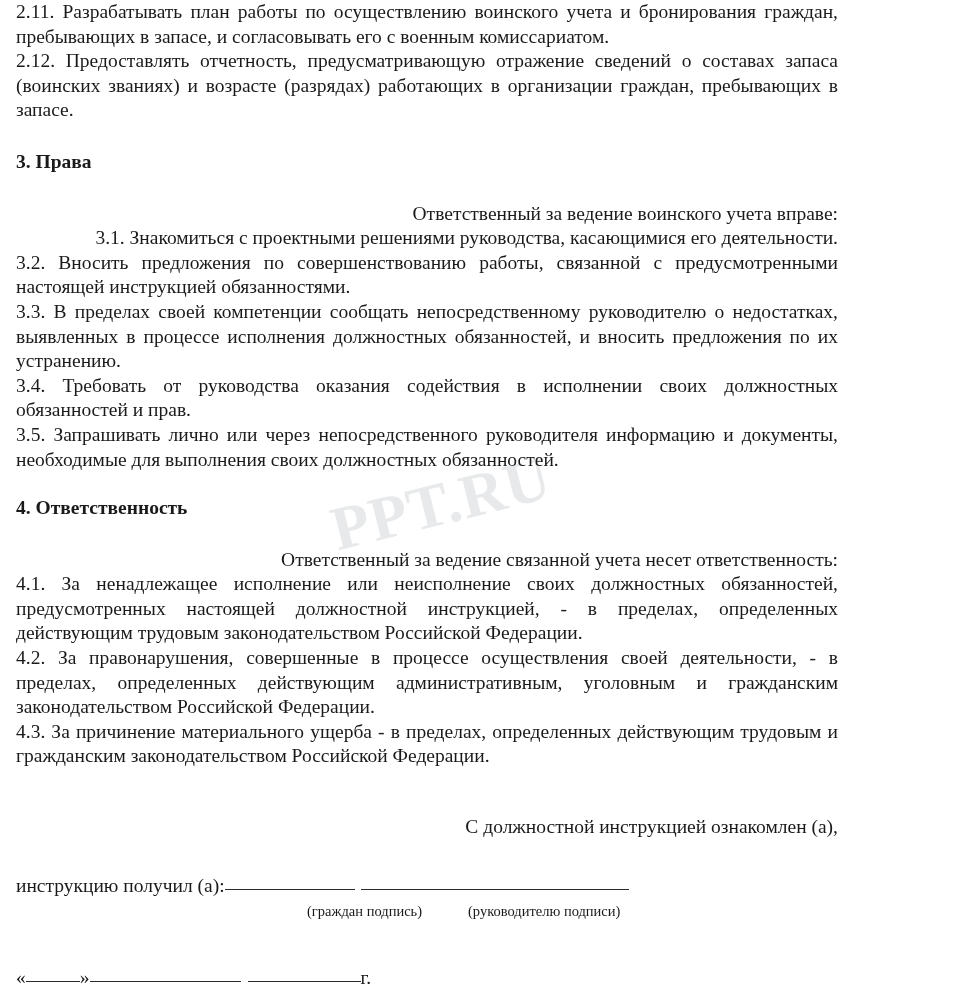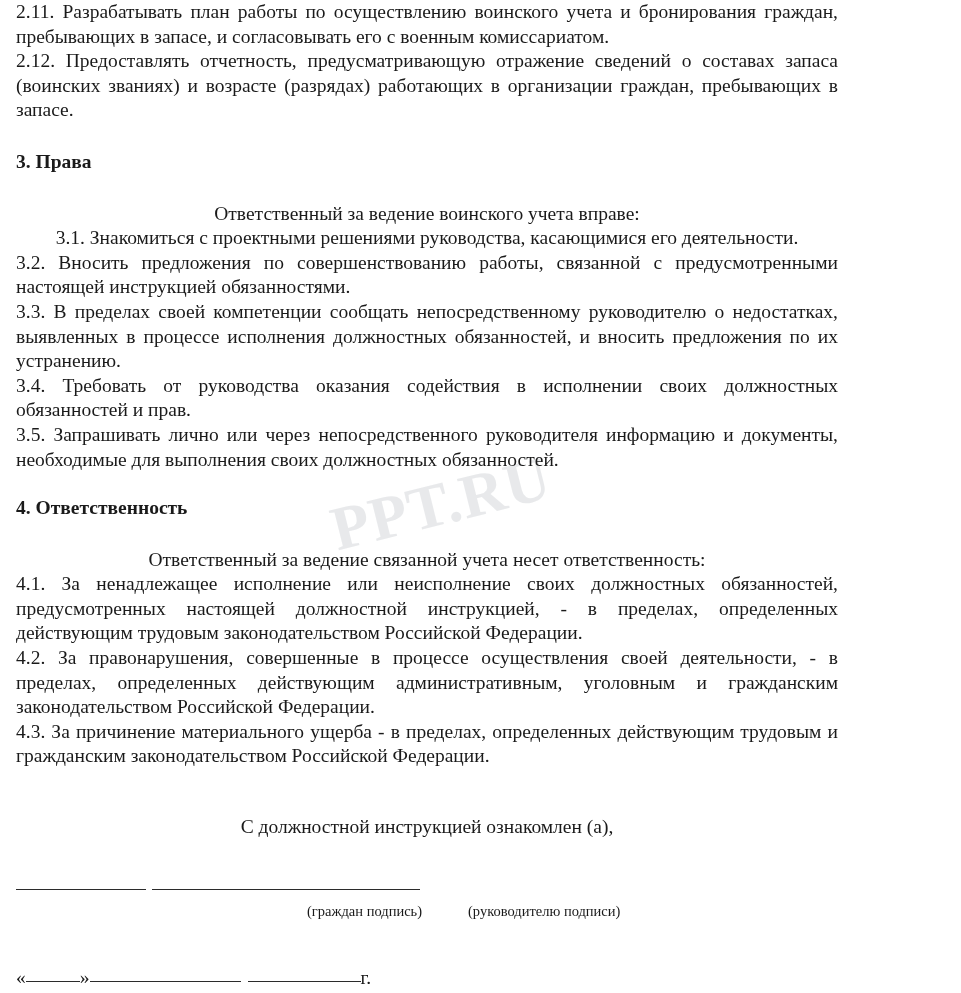--- a/index.html
+++ b/index.html
@@ -48,21 +48,21 @@
   }
   p.para {
     margin: 0;
     font-size: 19.5px;
     line-height: 24.6px;
     text-align: justify;
     text-justify: inter-word;
     hyphens: none;
   }
   p.para.left {
-    text-align: center;
+    text-align: right;
   }
   h2.heading {
     margin: 0;
     font-size: 19.5px;
     line-height: 24.6px;
     font-weight: 700;
     text-align: left;
   }
   .gap-sm { height: 24px; }
   .gap-md { height: 27px; }
@@ -160,21 +160,21 @@
 
     <div class="gap-xl"></div>
 
     <div class="sig-block">
 
       <p class="para left">С должностной инструкцией ознакомлен (а),</p>
 
       <div class="gap-lg"></div>
 
       <div class="sig-line-row">
-        <span class="rule r1"></span><span class="rule r2"></span>
+        <span>инструкцию получил (а):</span><span class="rule r1"></span><span class="rule r2"></span>
       </div>
 
       <div class="spacer-cap"></div>
 
       <div class="captions">
         <span class="cap c1">(граждан подпись)</span>
         <span class="cap c2">(руководителю подписи)</span>
         <span style="visibility:hidden">&nbsp;</span>
       </div>
 

